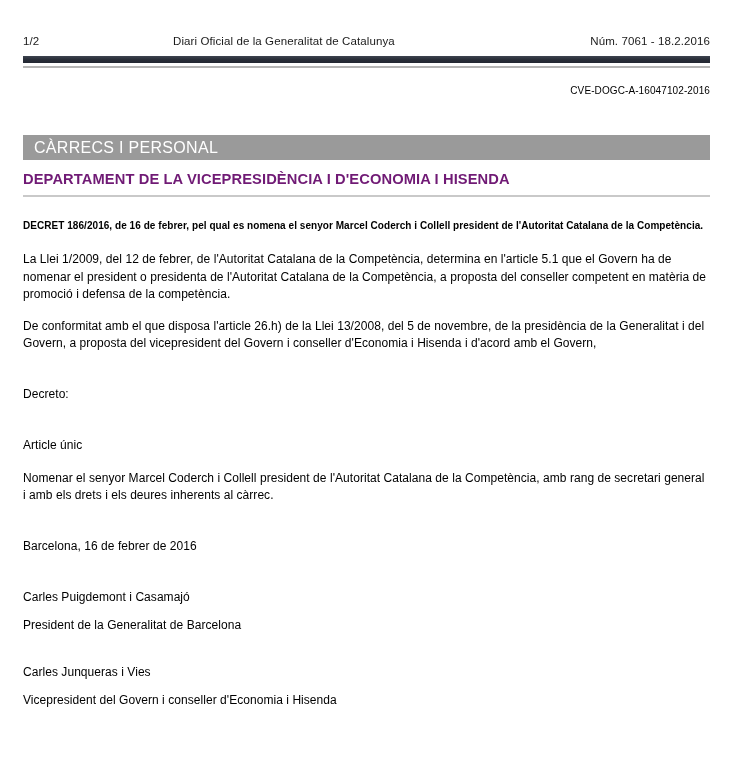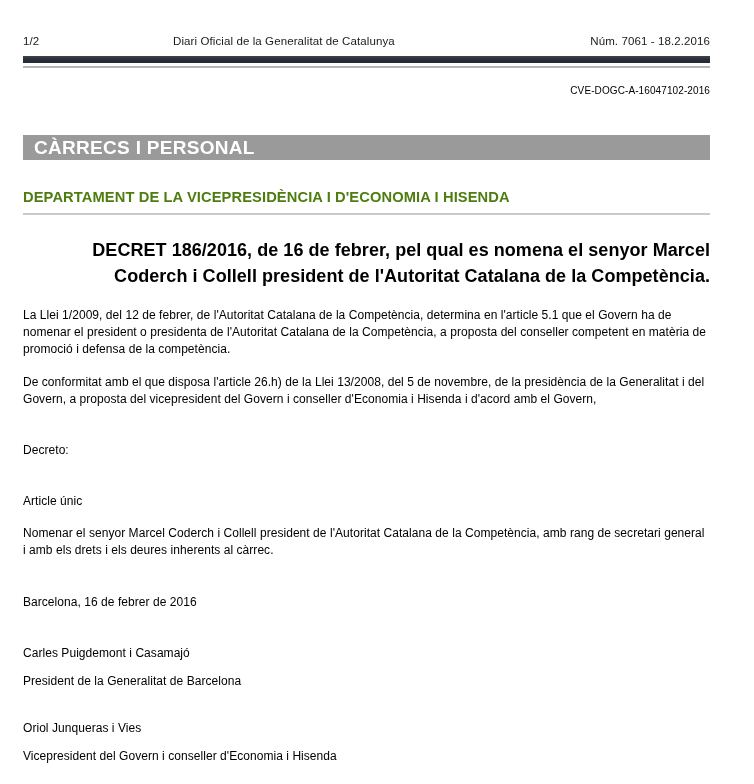--- a/index.html
+++ b/index.html
@@ -64,48 +64,47 @@
     margin-top: 39px;
     background: #9a9a9a;
     height: 25px;
     display: flex;
     align-items: center;
     padding-left: 11px;
     box-sizing: border-box;
   }
   .section-banner span {
     color: #ffffff;
-    font-weight: bold;
-    font-size: 19px;
+    font-weight: normal;
+    font-size: 16px;
     letter-spacing: 0.3px;
   }
 
   
   .dept-heading {
-    margin-top: 29px;
-    color: #4d7c0f;
+    margin-top: 11px;
+    color: #701a75;
     font-weight: bold;
     font-size: 14.7px;
     letter-spacing: 0.1px;
     line-height: 1.15;
   }
   .dept-underline {
     margin-top: 7px;
     height: 2px;
     background: #c9c9c9;
   }
 
   
   .decree-title {
     margin-top: 22px;
     font-weight: bold;
-    font-size: 18px;
+    font-size: 10px;
     line-height: 1.45;
     letter-spacing: 0.05px;
-    text-align: right;
   }
   p.body-text {
     margin: 0;
     font-size: 12px;
     line-height: 1.43;
     letter-spacing: 0.05px;
   }
   .gap-lg { height: 18px; }
   .gap-md { height: 15px; }
   .gap-xl { height: 30px; }
@@ -157,19 +156,19 @@
 
   <div class="gap-xxl"></div>
   <p class="body-text">Barcelona, 16 de febrer de 2016</p>
 
   <div class="gap-xxl"></div>
   <p class="body-text">Carles Puigdemont i Casamajó</p>
   <div class="gap-sm"></div>
   <p class="body-text">President de la Generalitat de Barcelona</p>
 
   <div class="gap-xl"></div>
-  <p class="body-text">Oriol Junqueras i Vies</p>
+  <p class="body-text">Carles Junqueras i Vies</p>
   <div class="gap-sm"></div>
   <p class="body-text">Vicepresident del Govern i conseller d'Economia i Hisenda</p>
 
   <div class="gap-xxl"></div>
 
 </div>
 
 </body></html>

